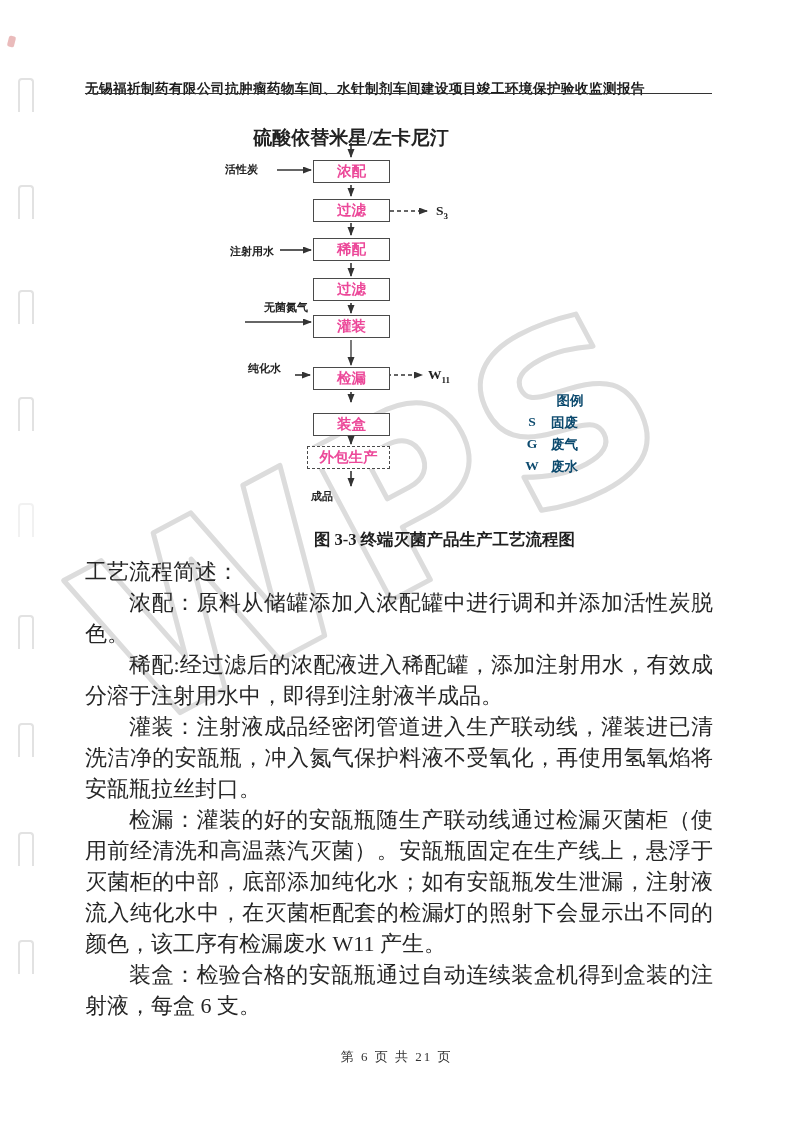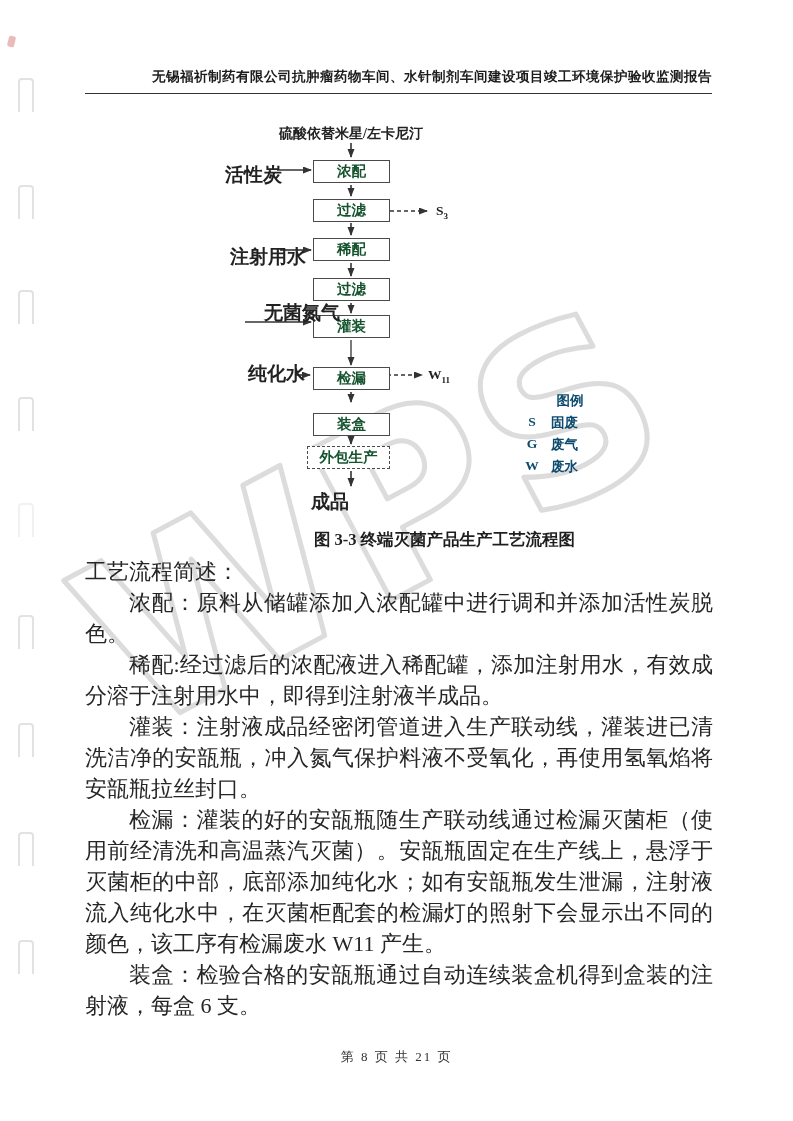--- a/index.html
+++ b/index.html
@@ -7,35 +7,35 @@
     position:relative;width:793px;height:1121px;margin:0 auto;background:#ffffff;
     font-family:"Liberation Serif","DejaVu Serif",serif;color:#222;overflow:hidden;
   }
   
   .staple{position:absolute;left:18px;width:12px;height:32px;
     border:2px solid #e2e2e2;border-bottom:none;border-radius:4px 4px 0 0;}
   
   .redmark{position:absolute;left:8px;top:36px;width:7px;height:11px;
     background:#c23b3b;opacity:.35;border-radius:2px;transform:rotate(14deg);}
   
-  .hdr{position:absolute;left:85px;top:68px;width:627px;text-align:right;
+  .hdr{position:absolute;left:85px;top:80px;width:627px;text-align:left;
     font-size:13.5px;font-weight:bold;letter-spacing:.5px;color:#1c1c1c;}
   .hdr-rule{position:absolute;left:85px;top:93px;width:627px;height:0;
     border-top:1.6px solid #333;}
   
   .wm{position:absolute;left:0;top:0;z-index:0;pointer-events:none;}
   
   .fc{position:absolute;left:200px;top:115px;width:460px;height:402px;z-index:2;}
   .fc svg.arrows{position:absolute;left:0;top:0;}
   .fc .src{position:absolute;left:51px;top:10px;width:200px;text-align:center;
-    font-size:14px;font-weight:bold;color:#222;}
+    font-size:19px;font-weight:bold;color:#222;}
   .fbox{position:absolute;left:113px;width:75px;height:21px;border:1.6px solid #4a4a4a;
-    text-align:center;font-size:14.5px;font-weight:bold;line-height:21px;color:#14532d;background:#fff;}
+    text-align:center;font-size:14.5px;font-weight:bold;line-height:21px;color:#ec4899;background:#fff;}
   .fbox.dashed{left:107px;width:81px;border-style:dashed;}
-  .flbl{position:absolute;font-size:19px;font-weight:bold;color:#222;white-space:nowrap;font-family:Liberation Serif, serif;}
+  .flbl{position:absolute;font-size:11px;font-weight:bold;color:#222;white-space:nowrap;font-family:Liberation Serif, serif;}
   .wlbl{position:absolute;font-size:13.5px;font-weight:bold;color:#222;text-align:center;}
   .wlbl sub{font-size:9px;}
   .legend{position:absolute;left:325px;top:277px;width:90px;font-size:13.5px;color:#0c4a6e;}
   .legend .ltitle{text-align:center;font-weight:bold;margin-bottom:3px;}
   .legend .lrow{display:flex;gap:12px;margin-top:4px;font-weight:bold;}
   .legend .lcode{width:14px;text-align:center;font-family:"Liberation Serif",serif;}
   
   .caption{position:absolute;left:0;top:529px;width:793px;text-align:center;
     font-size:16.5px;font-weight:bold;color:#1e1e1e;z-index:2;margin-left:48px;}
   
@@ -144,15 +144,15 @@
 
   <div class="bodytext">
     <p class="intro">工艺流程简述：</p>
     <p>浓配：原料从储罐添加入浓配罐中进行调和并添加活性炭脱色。</p>
     <p>稀配:经过滤后的浓配液进入稀配罐，添加注射用水，有效成分溶于注射用水中，即得到注射液半成品。</p>
     <p>灌装：注射液成品经密闭管道进入生产联动线，灌装进已清洗洁净的安瓿瓶，冲入氮气保护料液不受氧化，再使用氢氧焰将安瓿瓶拉丝封口。</p>
     <p>检漏：灌装的好的安瓿瓶随生产联动线通过检漏灭菌柜（使用前经清洗和高温蒸汽灭菌）。安瓿瓶固定在生产线上，悬浮于灭菌柜的中部，底部添加纯化水；如有安瓿瓶发生泄漏，注射液流入纯化水中，在灭菌柜配套的检漏灯的照射下会显示出不同的颜色，该工序有检漏废水 W11 产生。</p>
     <p>装盒：检验合格的安瓿瓶通过自动连续装盒机得到盒装的注射液，每盒 6 支。</p>
   </div>
 
-  <div class="footer">第 8 页 共 21 页</div>
+  <div class="footer">第 6 页 共 21 页</div>
 
 </div>
 
 </body></html>

